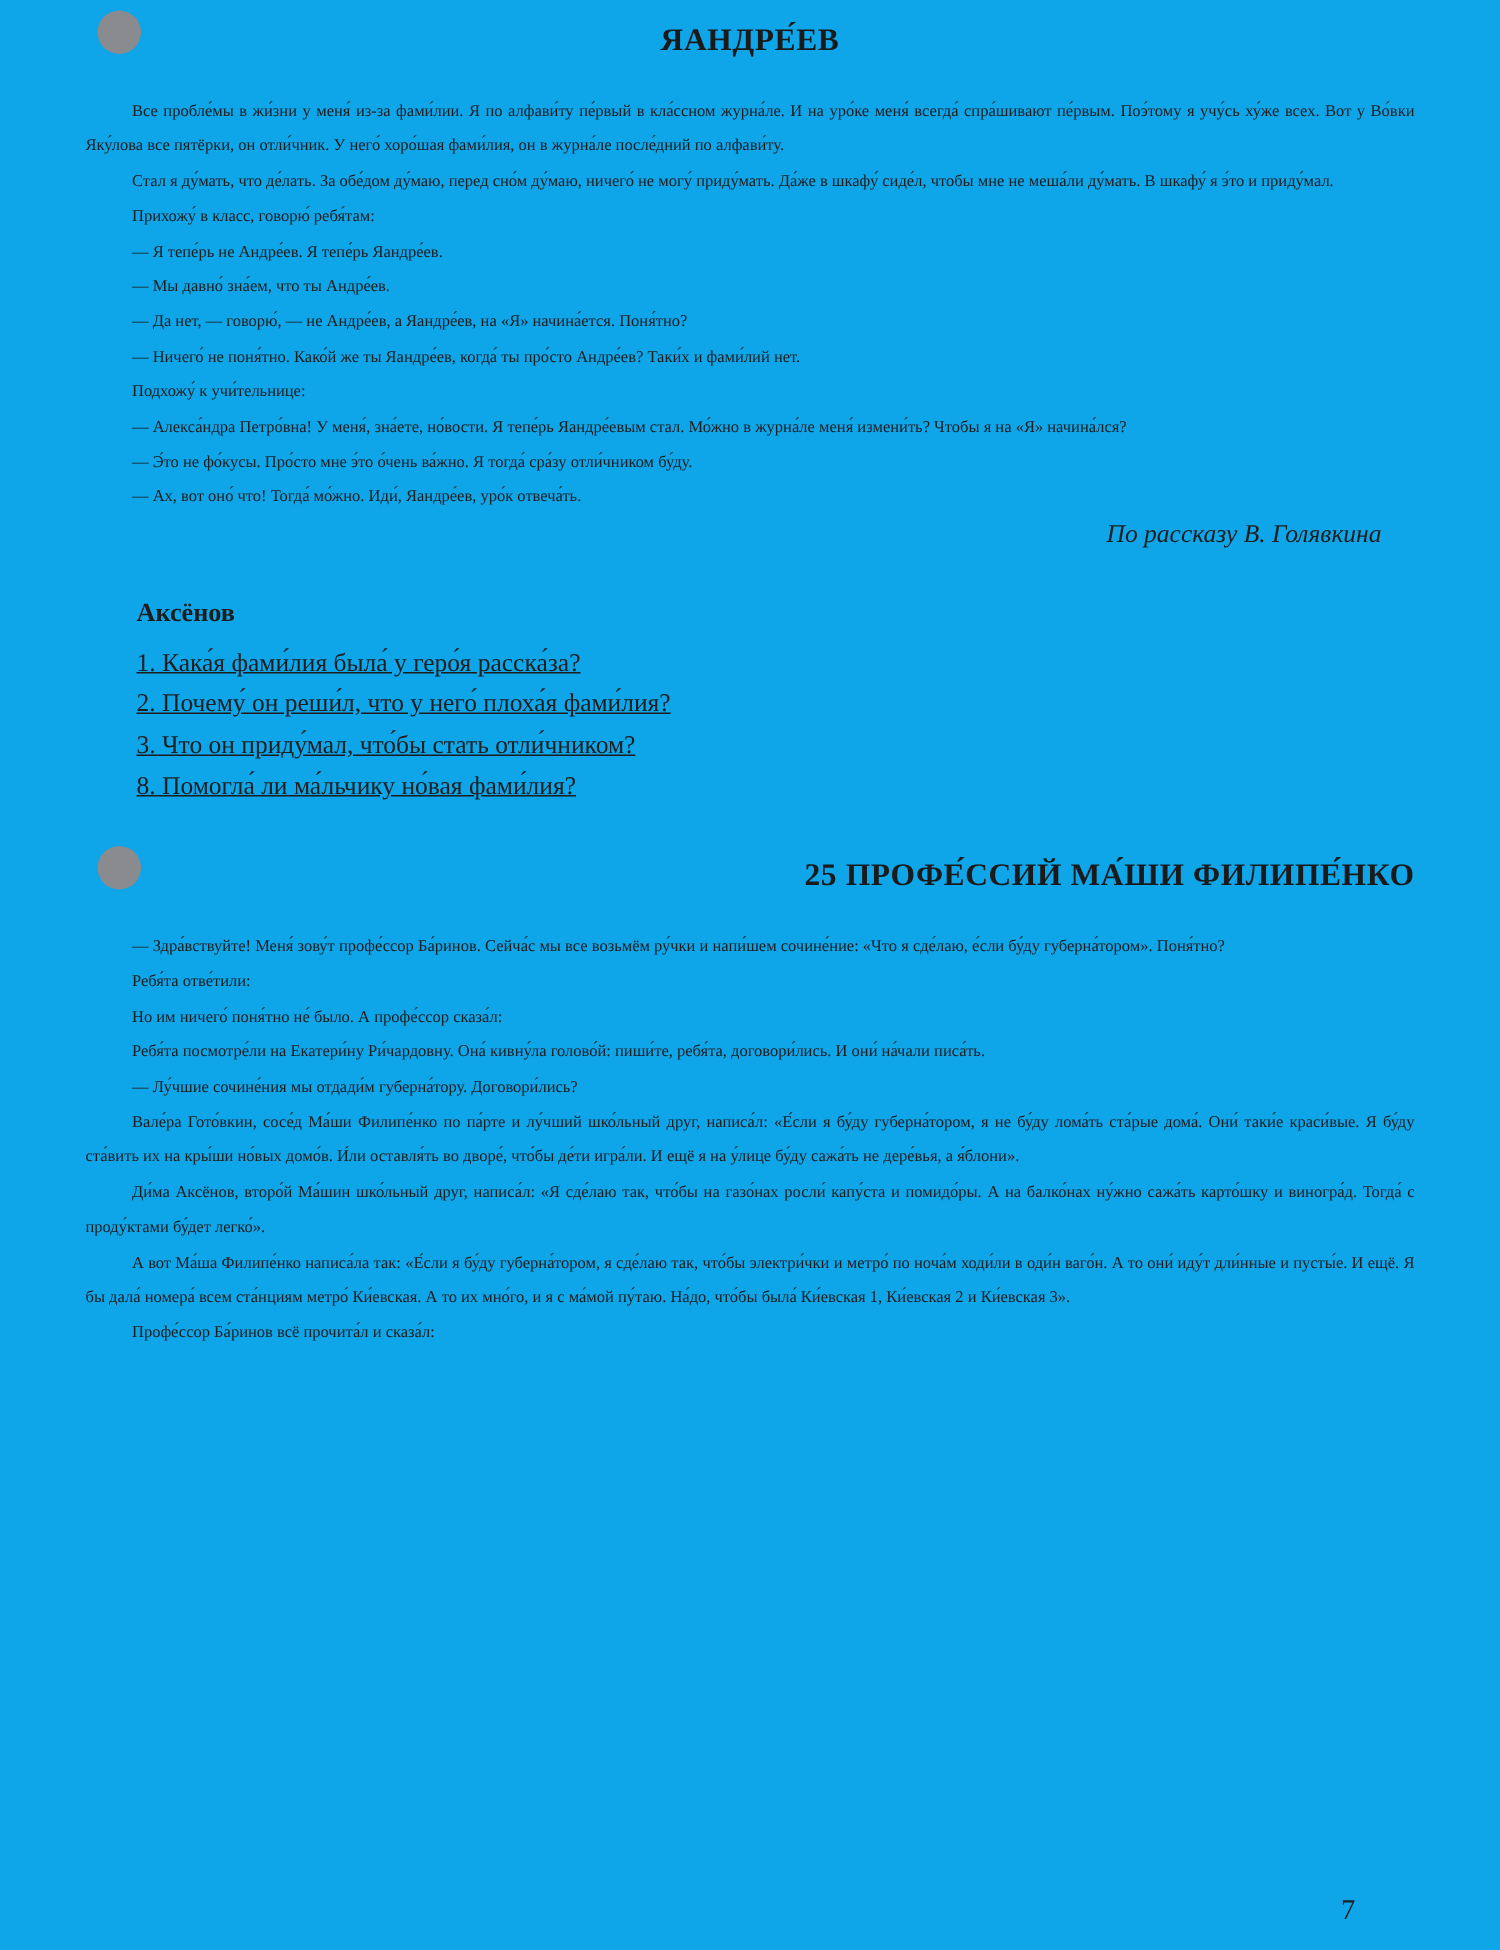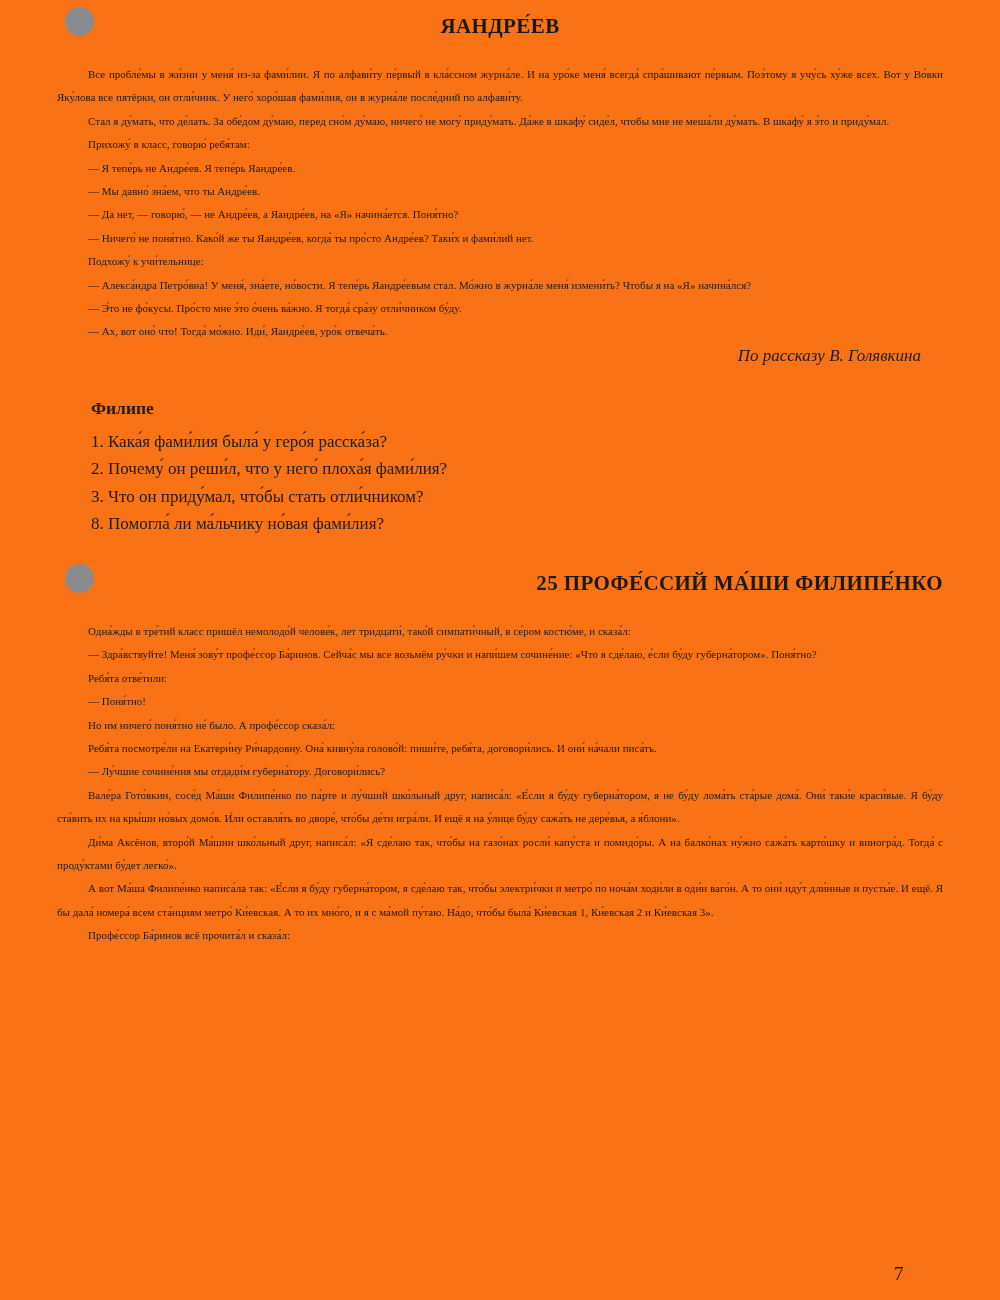--- a/index.html
+++ b/index.html
@@ -1,20 +1,20 @@
 <!DOCTYPE html>
 <html lang="ru"><head>
 <meta charset="utf-8">
 <style>
   html, body { margin: 0; padding: 0; background: #ffffff; }
   .page {
     position: relative;
     width: 1000px;
     height: 1300px;
-    background: #f97316;
+    background: #0ea5e9;
     color: #1d1d1d;
     font-family: "Liberation Serif", "DejaVu Serif", serif;
     overflow: hidden;
     box-sizing: border-box;
   }
   .content {
     position: absolute;
     left: 57px;
     top: 0;
     width: 886px;
@@ -63,21 +63,21 @@
   .questions-heading {
     margin: 30px 0 0 34px;
     font-size: 17.5px;
     font-weight: 700;
     line-height: 23px;
   }
   .questions {
     margin: 8px 0 0 34px;
     font-size: 17px;
   }
-  .question { margin: 0; line-height: 27.5px; }
+  .question { margin: 0; line-height: 27.5px; text-decoration: underline; }
   .page-number {
     position: absolute;
     left: 894px;
     top: 1262px;
     font-size: 19px;
     line-height: 24px;
   }
 </style>
 </head>
 <body>
@@ -97,39 +97,37 @@
           <p class="para">— Я тепе́рь не Андре́ев. Я тепе́рь Яандре́ев.</p>
           <p class="para">— Мы давно́ зна́ем, что ты Андре́ев.</p>
           <p class="para">— Да нет, — говорю́, — не Андре́ев, а Яандре́ев, на «Я» начина́ется. Поня́тно?</p>
           <p class="para">— Ничего́ не поня́тно. Како́й же ты Яандре́ев, когда́ ты про́сто Андре́ев? Таки́х и фами́лий нет.</p>
           <p class="para">Подхожу́ к учи́тельнице:</p>
           <p class="para">— Алекса́ндра Петро́вна! У меня́, зна́ете, но́вости. Я тепе́рь Яандре́евым стал. Мо́жно в журна́ле меня́ измени́ть? Чтобы я на «Я» начина́лся?</p>
           <p class="para">— Э́то не фо́кусы. Про́сто мне э́то о́чень ва́жно. Я тогда́ сра́зу отли́чником бу́ду.</p>
           <p class="para">— Ах, вот оно́ что! Тогда́ мо́жно. Иди́, Яандре́ев, уро́к отвеча́ть.</p>
         </div>
       <div class="attribution">По рассказу В. Голявкина</div>
-      <h2 class="questions-heading">Филипе</h2>
+      <h2 class="questions-heading">Аксёнов</h2>
       <div class="questions">
           <p class="question">1. Кака́я фами́лия была́ у геро́я расска́за?</p>
           <p class="question">2. Почему́ он реши́л, что у него́ плоха́я фами́лия?</p>
           <p class="question">3. Что он приду́мал, что́бы стать отли́чником?</p>
           <p class="question">8. Помогла́ ли ма́льчику но́вая фами́лия?</p>
         </div>
     </section>
 
     <section>
       <header class="story-header second">
         <span class="bullet" style="background-color: rgb(138, 139, 142);"></span>
         <h1 class="story-title">25 ПРОФЕ́ССИЙ МА́ШИ ФИЛИПЕ́НКО</h1>
       </header>
       <div class="paragraphs">
-          <p class="para">Одна́жды в тре́тий класс пришёл немолодо́й челове́к, лет тридцати́, тако́й симпати́чный, в се́ром костю́ме, и сказа́л:</p>
           <p class="para">— Здра́вствуйте! Меня́ зову́т профе́ссор Ба́ринов. Сейча́с мы все возьмём ру́чки и напи́шем сочине́ние: «Что я сде́лаю, е́сли бу́ду губерна́тором». Поня́тно?</p>
           <p class="para">Ребя́та отве́тили:</p>
-          <p class="para">— Поня́тно!</p>
           <p class="para">Но им ничего́ поня́тно не́ было. А профе́ссор сказа́л:</p>
           <p class="para">Ребя́та посмотре́ли на Екатери́ну Ри́чардовну. Она́ кивну́ла голово́й: пиши́те, ребя́та, договори́лись. И они́ на́чали писа́ть.</p>
           <p class="para">— Лу́чшие сочине́ния мы отдади́м губерна́тору. Договори́лись?</p>
           <p class="para">Вале́ра Гото́вкин, сосе́д Ма́ши Филипе́нко по па́рте и лу́чший шко́льный друг, написа́л: «Е́сли я бу́ду губерна́тором, я не бу́ду лома́ть ста́рые дома́. Они́ таки́е краси́вые. Я бу́ду ста́вить их на кры́ши но́вых домо́в. И́ли оставля́ть во дворе́, что́бы де́ти игра́ли. И ещё я на у́лице бу́ду сажа́ть не дере́вья, а я́блони».</p>
           <p class="para">Ди́ма Аксёнов, второ́й Ма́шин шко́льный друг, написа́л: «Я сде́лаю так, что́бы на газо́нах росли́ капу́ста и помидо́ры. А на балко́нах ну́жно сажа́ть карто́шку и виногра́д. Тогда́ с проду́ктами бу́дет легко́».</p>
           <p class="para">А вот Ма́ша Филипе́нко написа́ла так: «Е́сли я бу́ду губерна́тором, я сде́лаю так, что́бы электри́чки и метро́ по ноча́м ходи́ли в оди́н ваго́н. А то они́ иду́т дли́нные и пусты́е. И ещё. Я бы дала́ номера́ всем ста́нциям метро́ Ки́евская. А то их мно́го, и я с ма́мой пу́таю. На́до, что́бы была́ Ки́евская 1, Ки́евская 2 и Ки́евская 3».</p>
           <p class="para">Профе́ссор Ба́ринов всё прочита́л и сказа́л:</p>
         </div>
     </section>
 

